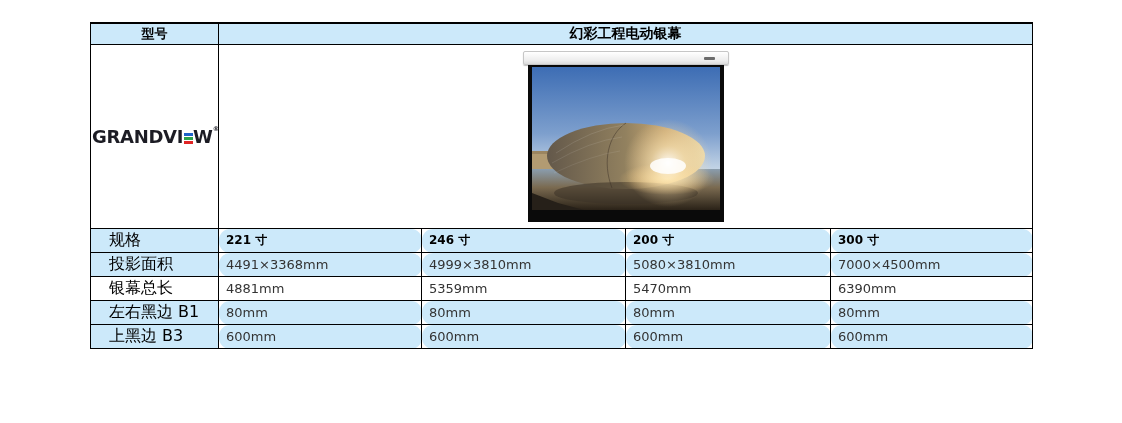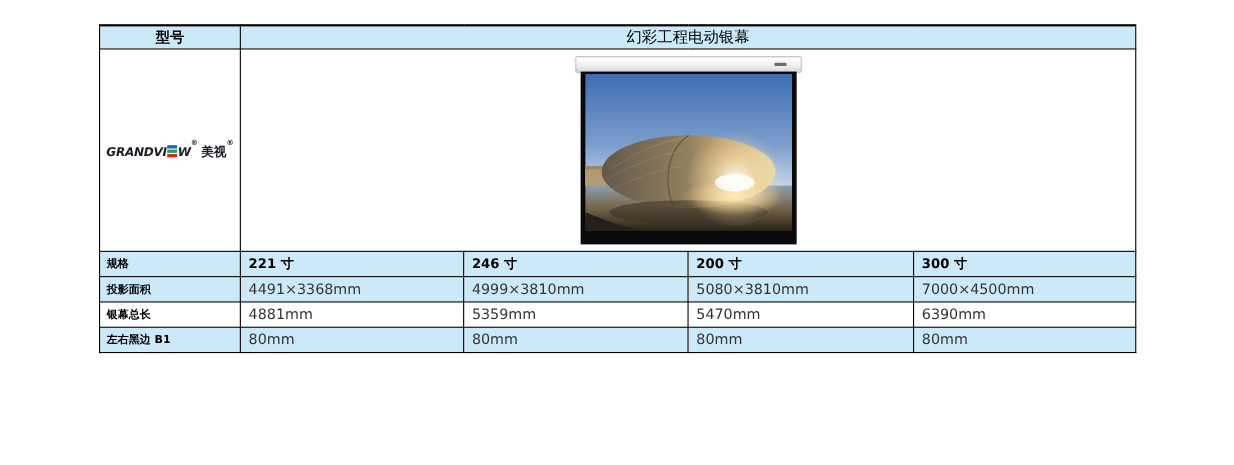--- a/index.html
+++ b/index.html
@@ -15,29 +15,29 @@
   }
   table.spec td{
     border:1px solid #000;vertical-align:middle;
     overflow:hidden;white-space:nowrap;
   }
   tr.hdr-row{height:19px;}
   tr.img-row{height:184px;}
   tr.spec-row{height:23px;}
   .blue{background:#cce9fa;}
   td.model-hdr{font-weight:bold;font-size:13px;text-align:center;color:#000;}
-  td.title-hdr{font-weight:normal;font-size:14px;text-align:center;color:#000;}
-  td.lbl{font-weight:bold;font-size:10px;color:#000;padding-left:6px;}
-  td.val{font-size:13px;color:#333;padding-left:7px;}
+  td.title-hdr{font-weight:bold;font-size:14px;text-align:center;color:#000;}
+  td.lbl{font-weight:normal;font-size:16px;color:#000;padding-left:18px;}
+  td.val{font-size:13px;color:#333;padding-left:7px;border-radius:11px;}
   td.val.b{font-weight:bold;font-size:12px;color:#000;}
 
   
   td.logo-cell{text-align:center;}
   .logo{display:inline-block;white-space:nowrap;color:#1c1c24;}
-  .logo-en{font-weight:bold;font-size:11px;letter-spacing:-0.3px;font-style:italic;}
+  .logo-en{font-weight:bold;font-size:18px;letter-spacing:-0.3px;}
   .ebar{display:inline-block;width:9px;height:11px;vertical-align:baseline;position:relative;top:1px;margin:0 0.5px;}
   .ebar i{display:block;height:3px;margin-bottom:1px;}
   .reg{font-size:6.5px;font-weight:bold;vertical-align:top;position:relative;top:-1px;}
   .logo-cn{font-weight:bold;font-size:11.5px;margin-left:3px;margin-top:14px;}
 
   
   td.img-cell{text-align:center;}
   .screen{display:inline-block;width:206px;vertical-align:middle;}
   .casing{
     position:relative;width:204px;height:12px;margin:0 auto;
@@ -152,14 +152,21 @@
     <td class="val">5470mm</td>
     <td class="val">6390mm</td>
   </tr>
   <tr class="spec-row blue">
     <td class="lbl">左右黑边 B1</td>
     <td class="val">80mm</td>
     <td class="val">80mm</td>
     <td class="val">80mm</td>
     <td class="val">80mm</td>
   </tr>
+  <tr class="spec-row blue">
+    <td class="lbl">上黑边 B3</td>
+    <td class="val">600mm</td>
+    <td class="val">600mm</td>
+    <td class="val">600mm</td>
+    <td class="val">600mm</td>
+  </tr>
 </tbody>
   </table>
 
 </body></html>

